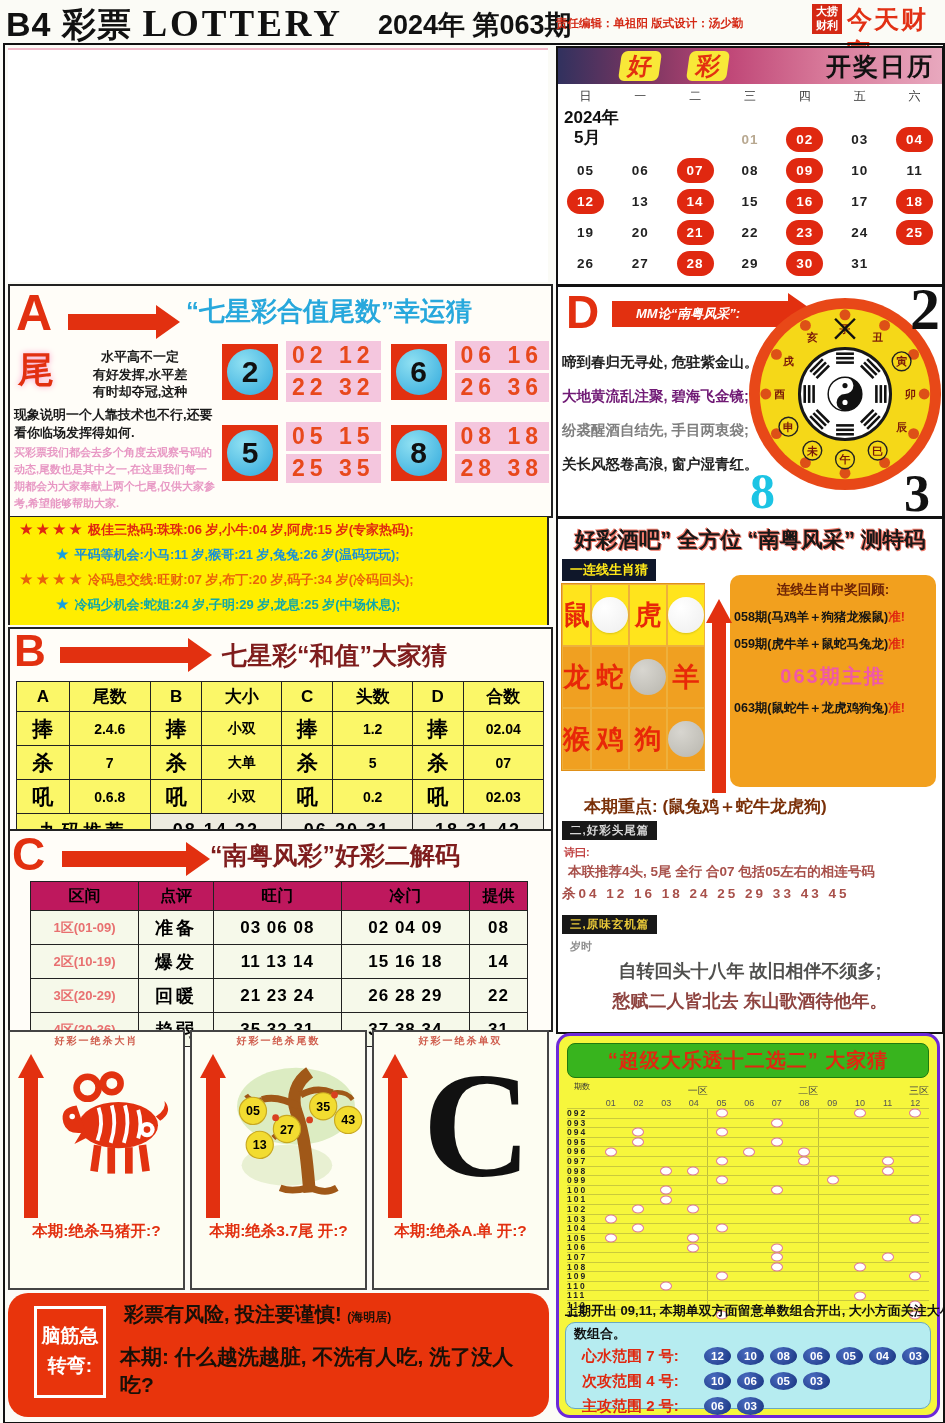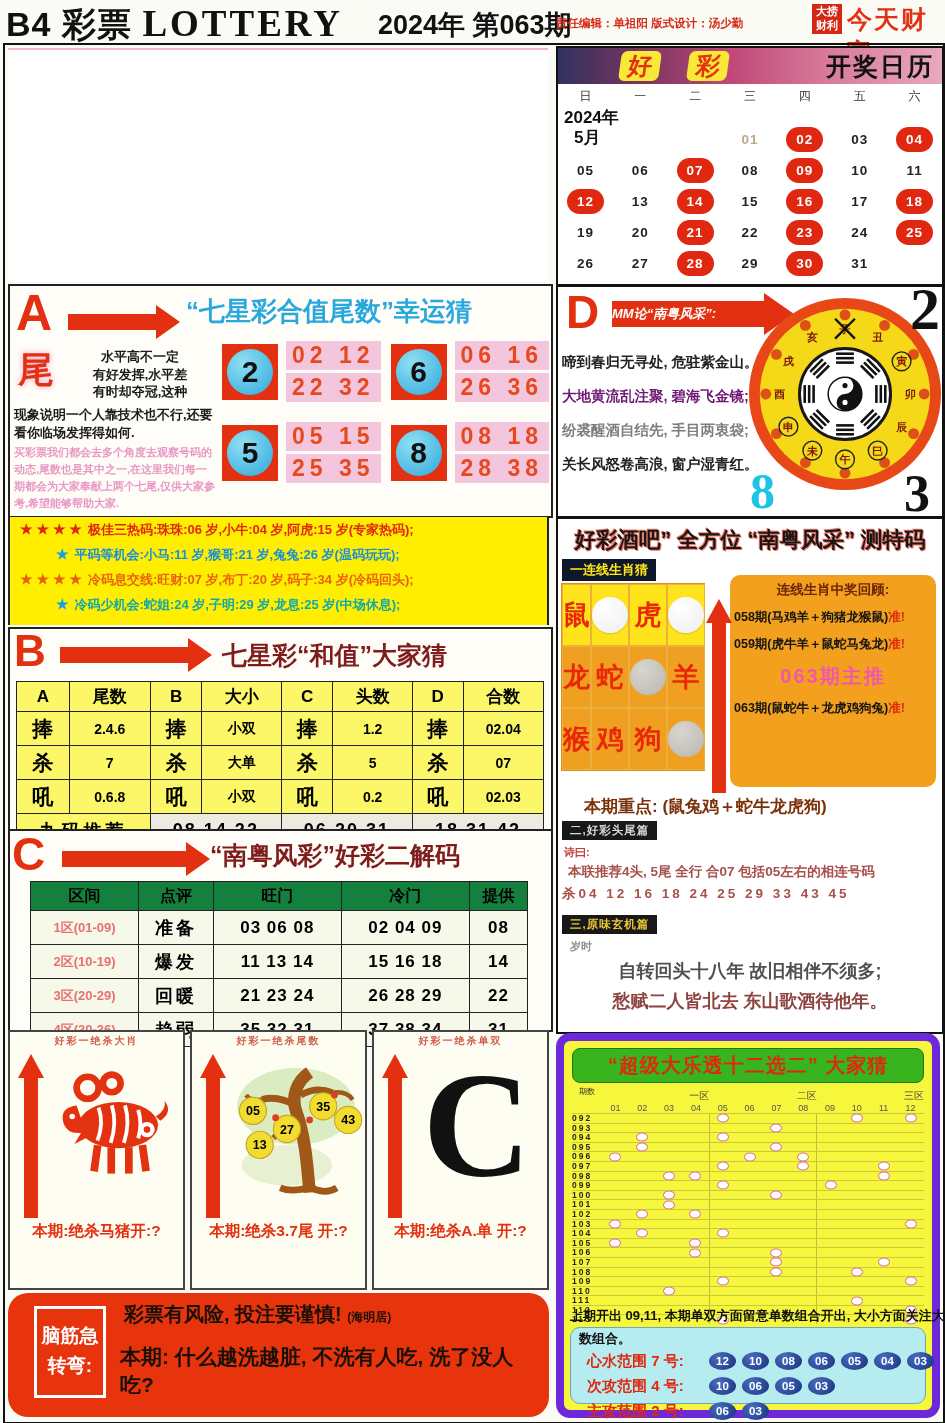--- a/index.html
+++ b/index.html
@@ -47,21 +47,21 @@
   table.grid td,table.grid th{border:1.5px solid #222;text-align:center;}
   .btab th{background:#fbf768;font-size:17px;font-weight:bold;height:27px;}
   .btab td{background:#fbf768;height:31px;}
   .btab .lab{font-size:21px;font-weight:bold;}
   .btab .val{font-size:14px;font-weight:bold;}
   .btab tfoot td{background:#edebe0;font-size:18px;font-weight:bold;letter-spacing:2px;height:31px;}
   .btab tfoot td.bf-label{background:#fbf768;letter-spacing:4px;}
   
   .secC{left:8px;top:829px;width:541px;height:199px;}
   .ctab td,.ctab th{border:1.2px solid #a8a8a8;}
-  .ctab th{background:#15803d;font-size:16px;font-weight:bold;height:26px;}
+  .ctab th{background:#be185d;font-size:16px;font-weight:bold;height:26px;}
   .ctab td{background:#f6f9ea;height:31px;}
   .ctab .c0{color:#e87070;font-size:13px;font-weight:bold;}
   .ctab .c1{font-size:18px;font-weight:bold;letter-spacing:3px;}
   .ctab .cn{font-size:17px;font-weight:bold;letter-spacing:1px;}
   
   .panels{left:8px;top:1030px;width:541px;height:260px;display:flex;gap:5px;}
   .panel{flex:1;border:2px solid #444;background:#fdfdf2;position:relative;}
   .p-head{position:absolute;top:2px;width:100%;text-align:center;font-size:10px;color:#d06050;letter-spacing:2px;font-weight:bold;}
   .uparrow{position:absolute;width:26px;}
   .uparrow .tip{width:0;height:0;border-left:13px solid transparent;border-right:13px solid transparent;border-bottom:24px solid #e23010;}
@@ -81,21 +81,21 @@
   .cal-title{position:absolute;right:8px;top:2px;font-size:25px;font-weight:bold;color:#111;letter-spacing:2px;}
   .cal-week{position:absolute;left:0;top:40px;width:100%;display:grid;grid-template-columns:repeat(7,1fr);font-size:12px;color:#333;text-align:center;}
   .cal-year{position:absolute;left:6px;top:60px;font-size:17px;font-weight:bold;color:#111;line-height:20px;}
   .cal-grid{position:absolute;left:0;top:76px;width:100%;display:grid;grid-template-columns:repeat(7,1fr);grid-auto-rows:31px;}
   .cal-cell{display:flex;align-items:center;justify-content:center;}
   .cal-day{font-size:13.5px;color:#222;font-weight:bold;letter-spacing:1px;}
   .cal-hl{background:#e02810;color:#fff;width:37px;height:25px;border-radius:13px;line-height:25px;text-align:center;}
   .cal-dim{color:#b8a890;}
   
   .secD{left:556px;top:285px;width:384px;height:229px;border:2px solid #111;background:#fff;}
-  .d-arrow{left:54px;top:14px;width:152px;height:26px;background:#e23010;color:#fff;font-size:13px;font-weight:bold;font-style:italic;line-height:26px;padding-left:0;white-space:nowrap;}
+  .d-arrow{left:54px;top:14px;width:152px;height:26px;background:#e23010;color:#fff;font-size:13px;font-weight:bold;font-style:italic;line-height:26px;padding-left:24px;white-space:nowrap;}
   .d-arrow:after{content:"";position:absolute;right:-30px;top:-8px;border-left:30px solid #e23010;border-top:21px solid transparent;border-bottom:21px solid transparent;}
   .d-poem div{font-size:14.5px;font-weight:bold;margin-bottom:15px;white-space:nowrap;}
   .d-num{font-weight:bold;font-family:"Liberation Serif",serif;line-height:1;}
   
   .bar{left:556px;top:517px;width:384px;height:513px;border:2px solid #111;background:#fff;}
   .bar-title{position:absolute;top:6px;width:100%;text-align:center;font-size:21.5px;font-weight:bold;color:#181818;white-space:nowrap;text-shadow:1px 1px 0 #f07868,-1px -1px 0 #f07868;}
   .bar-tag{position:absolute;left:4px;top:40px;background:#0f172a;color:#ffe818;font-size:13px;font-weight:bold;padding:2px 8px;}
   .zgrid{position:absolute;left:3px;top:64px;width:142px;display:grid;grid-template-columns:repeat(4,1fr);grid-auto-rows:62px;border:1px solid #e09018;}
   .zcell{display:flex;align-items:center;justify-content:center;border:1px solid #eeb03c;}
   .zr0{background:#ffe41c;} .zr1,.zr2{background:#f0a021;}
@@ -107,21 +107,21 @@
   .rev-title{text-align:center;font-size:13.5px;font-weight:bold;color:#6e2406;}
   .rev-line{font-size:12.5px;font-weight:bold;color:#141414;margin-top:10px;white-space:nowrap;}
   .rev-line .mk{color:#e02810;}
   .rev-hl{text-align:center;font-size:20px;font-weight:bold;color:#f058a8;letter-spacing:2px;margin-top:10px;}
   .bar-focus{position:absolute;left:26px;top:276px;font-size:17px;font-weight:bold;color:#7a3008;white-space:nowrap;}
   .blabel{position:absolute;background:#181818;font-size:11.5px;font-weight:bold;padding:2px 8px;letter-spacing:1px;}
   .btag{position:absolute;font-size:11px;font-weight:bold;}
   .btext{position:absolute;font-size:13.5px;font-weight:bold;color:#a8504a;white-space:nowrap;}
   .bpoem{position:absolute;width:100%;text-align:center;font-size:18px;font-weight:bold;white-space:nowrap;}
   
-  .lotto{left:556px;top:1033px;width:384px;height:385px;border:8px solid #6d28d9;border-radius:14px;background:#f6f63c;box-sizing:border-box;}
+  .lotto{left:556px;top:1033px;width:384px;height:385px;border:3px solid #6d28d9;border-radius:14px;background:#f6f63c;box-sizing:border-box;}
   .lt-banner{position:absolute;left:8px;top:7px;right:8px;height:33px;background:#38b41e;border-radius:8px;border:1px solid #1e7a10;color:#e02810;font-size:20px;font-weight:bold;text-align:center;line-height:33px;white-space:nowrap;letter-spacing:1px;}
   .lt-table{position:absolute;left:8px;top:48px;right:8px;height:216px;}
   .lt-zrow,.lt-crow,.lrow{display:flex;}
   .lt-corner{width:30px;flex:none;font-size:8px;color:#333;line-height:6px;text-align:center;}
   .lt-zone{flex:1;text-align:right;font-size:10px;color:#444;}
   .lt-col{flex:1;text-align:center;font-size:9px;color:#555;}
   .lrow{height:8.6px;align-items:flex-start;border-top:1px solid rgba(90,90,60,.28);}
   .lper{width:30px;flex:none;font-size:8.5px;font-weight:bold;letter-spacing:2px;color:#222;line-height:8px;}
   .lcell{flex:1;height:100%;position:relative;}
   .lcell.zb{border-left:1px solid rgba(90,90,60,.35);}

